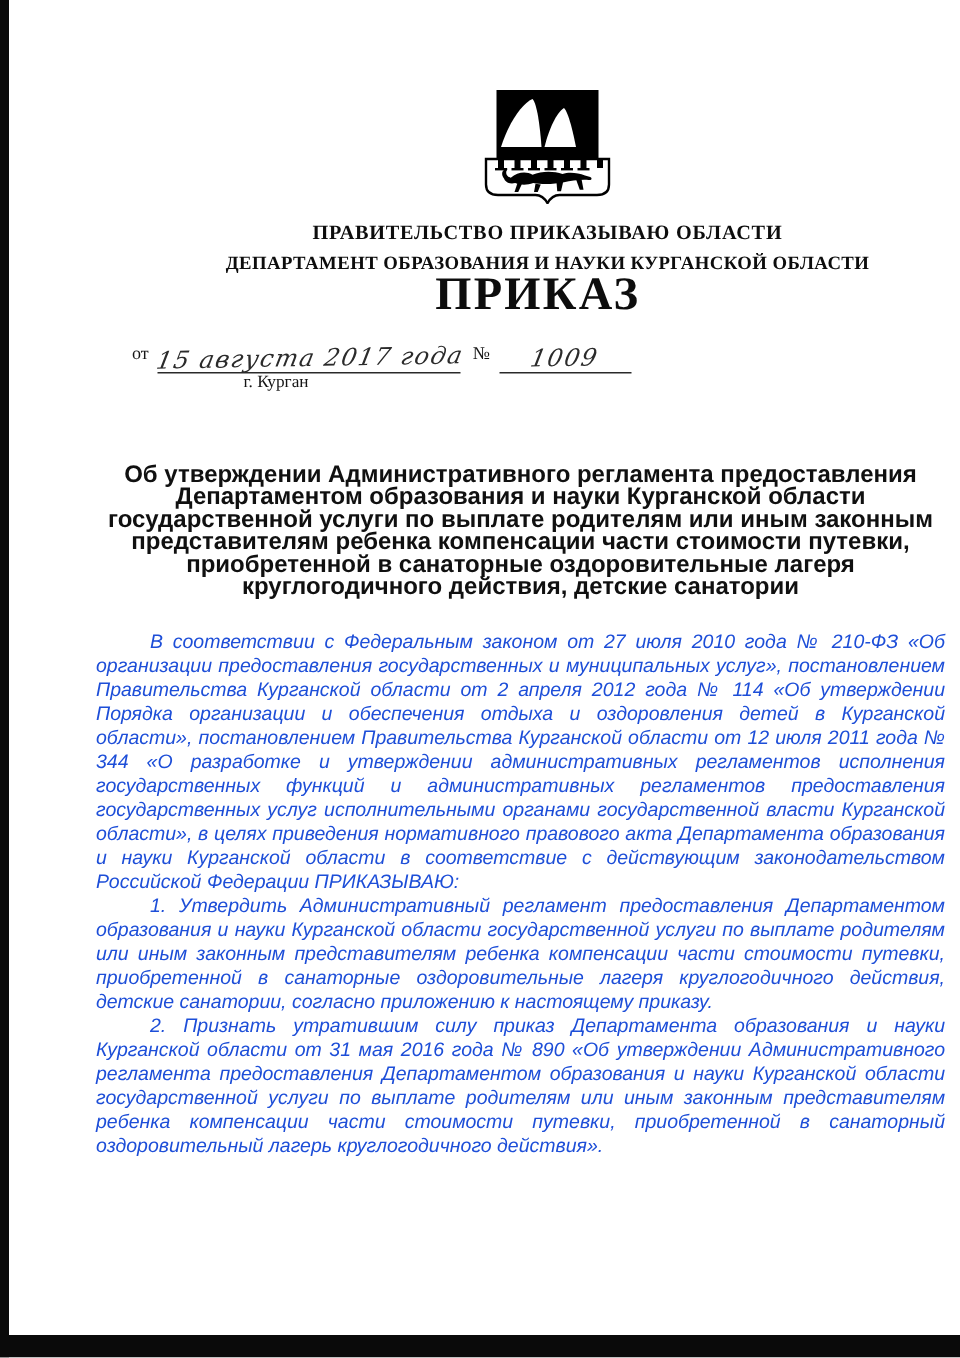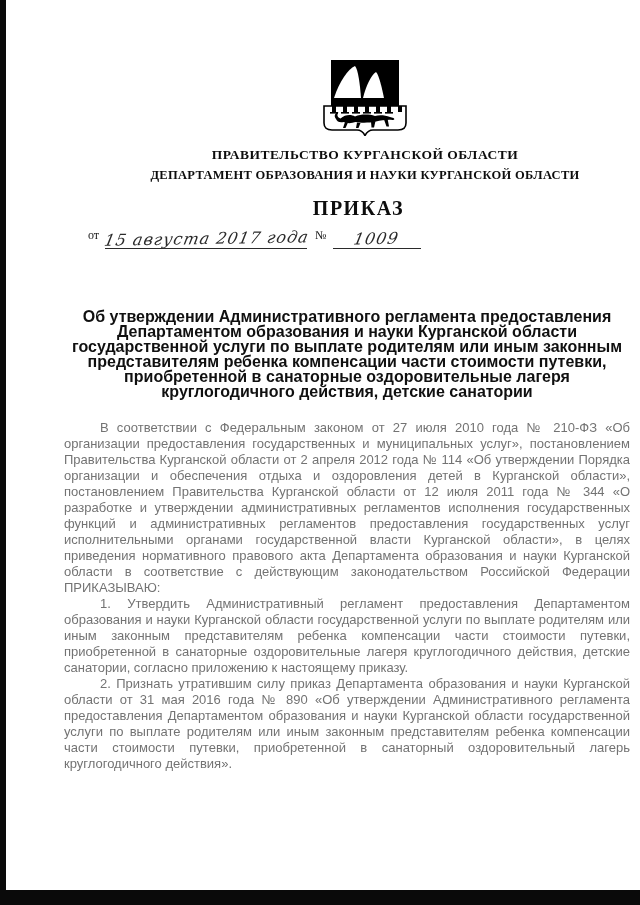--- a/index.html
+++ b/index.html
@@ -14,22 +14,22 @@
   
   .emblem{position:absolute;left:322px;top:60px;width:86px;height:76px;}
 
   
   .org1{position:absolute;left:95px;top:147px;width:540px;text-align:center;
         font-family:"Liberation Serif",serif;font-weight:bold;font-size:13.5px;
         letter-spacing:.5px;color:#0d0d0d;}
   .org2{position:absolute;left:75px;top:168px;width:580px;text-align:center;
         font-family:"Liberation Serif",serif;font-weight:bold;font-size:12.5px;
         letter-spacing:.3px;color:#0d0d0d;}
-  .doctype{position:absolute;left:95px;top:197px;width:527px;text-align:center;
-        font-family:"Liberation Serif",serif;font-weight:bold;font-size:20px;
+  .doctype{position:absolute;left:95px;top:178px;width:527px;text-align:center;
+        font-family:"Liberation Serif",serif;font-weight:bold;font-size:31px;
         letter-spacing:1.5px;color:#0d0d0d;}
 
   
   .dateline{position:absolute;left:88px;top:228px;height:22px;display:flex;align-items:flex-start;
         font-family:"Liberation Serif",serif;font-size:12px;color:#151515;}
   .blank{display:inline-block;border-bottom:1.5px solid #2a2a2a;text-align:center;
         position:relative;height:20px;}
   .blank-date{width:202px;margin-left:6px;}
   .blank-num{width:88px;margin-left:6px;}
   .num-sign{margin-left:8px;}
@@ -38,21 +38,21 @@
         letter-spacing:1px;white-space:nowrap;position:relative;top:1px;}
   .city{position:absolute;left:84px;top:249px;width:200px;text-align:center;
         font-family:"Liberation Serif",serif;font-size:11.5px;color:#151515;}
 
   
   .order-title{position:absolute;left:64px;top:309px;width:566px;text-align:center;
         font-weight:bold;font-size:16px;line-height:15px;color:#101010;}
 
   
   .body-text{position:absolute;left:64px;top:420px;width:566px;
-        font-size:13px;line-height:16px;text-align:justify;color:#737373;}
+        font-size:13px;line-height:16px;text-align:justify;color:#1d4ed8;font-style:italic;}
   .body-text p{margin:0;text-indent:36px;}
 </style>
 </head>
 <body>
 
 <div class="page">
 
   <div class="edge-left"></div>
   <div class="edge-bottom"></div>
 
@@ -85,30 +85,31 @@
       <g fill="#000">
         <path d="M14,59 C11.5,56 13,52.5 16.5,52.5 C14.5,55 15.5,57.5 18.5,58.5 C23,54.5 29,54 33,56.5 C39,54 47,54 53,56 C57,54.5 63,55 68,57 L71.5,58 C73,58.8 72.5,60.2 70.5,60 C65,59.5 59,60.5 54,61.5 C47,63 39,63 33.5,62 C29.5,63.5 25,63.5 21.5,62 C18,63 14.8,61.5 14,59 Z"></path>
         <path d="M23,62 L21,68 L23.5,68 L26,62.5 Z"></path>
         <path d="M35,62.5 L34,68 L36.5,68 L38.5,63 Z"></path>
         <path d="M49,61.5 L49.5,67.5 L52,67.5 L53.5,61 Z"></path>
         <path d="M62,59.5 L64.5,66.5 L67,66.5 L65.5,58.5 Z"></path>
       </g>
     </svg>
   </div>
 
-  <div class="org1">ПРАВИТЕЛЬСТВО КУРГАНСКОЙ ОБЛАСТИ</div>
+  <div class="org1">ПРАВИТЕЛЬСТВО ПРИКАЗЫВАЮ ОБЛАСТИ</div>
   <div class="org2">ДЕПАРТАМЕНТ ОБРАЗОВАНИЯ И НАУКИ КУРГАНСКОЙ ОБЛАСТИ</div>
   <div class="doctype">ПРИКАЗ</div>
 
   <div class="dateline">
     <span>от</span>
     <span class="blank blank-date"><span class="hand">15 августа 2017 года</span></span>
     <span class="num-sign">№</span>
     <span class="blank blank-num"><span class="hand">1009</span></span>
   </div>
+  <div class="city">г. Курган</div>
 
   <div class="order-title">Об утверждении Административного регламента предоставления Департаментом образования и науки Курганской области государственной услуги по выплате родителям или иным законным представителям ребенка компенсации части стоимости путевки, приобретенной в санаторные оздоровительные лагеря круглогодичного действия, детские санатории</div>
 
   <div class="body-text">
     <p>В соответствии с Федеральным законом от 27 июля 2010 года № 210-ФЗ «Об организации предоставления государственных и муниципальных услуг», постановлением Правительства Курганской области от 2 апреля 2012 года № 114 «Об утверждении Порядка организации и обеспечения отдыха и оздоровления детей в Курганской области», постановлением Правительства Курганской области от 12 июля 2011 года № 344 «О разработке и утверждении административных регламентов исполнения государственных функций и административных регламентов предоставления государственных услуг исполнительными органами государственной власти Курганской области», в целях приведения нормативного правового акта Департамента образования и науки Курганской области в соответствие с действующим законодательством Российской Федерации ПРИКАЗЫВАЮ:</p>
     <p>1. Утвердить Административный регламент предоставления Департаментом образования и науки Курганской области государственной услуги по выплате родителям или иным законным представителям ребенка компенсации части стоимости путевки, приобретенной в санаторные оздоровительные лагеря круглогодичного действия, детские санатории, согласно приложению к настоящему приказу.</p>
     <p>2. Признать утратившим силу приказ Департамента образования и науки Курганской области от 31 мая 2016 года № 890 «Об утверждении Административного регламента предоставления Департаментом образования и науки Курганской области государственной услуги по выплате родителям или иным законным представителям ребенка компенсации части стоимости путевки, приобретенной в санаторный оздоровительный лагерь круглогодичного действия».</p>
   </div>
 
 </div>

